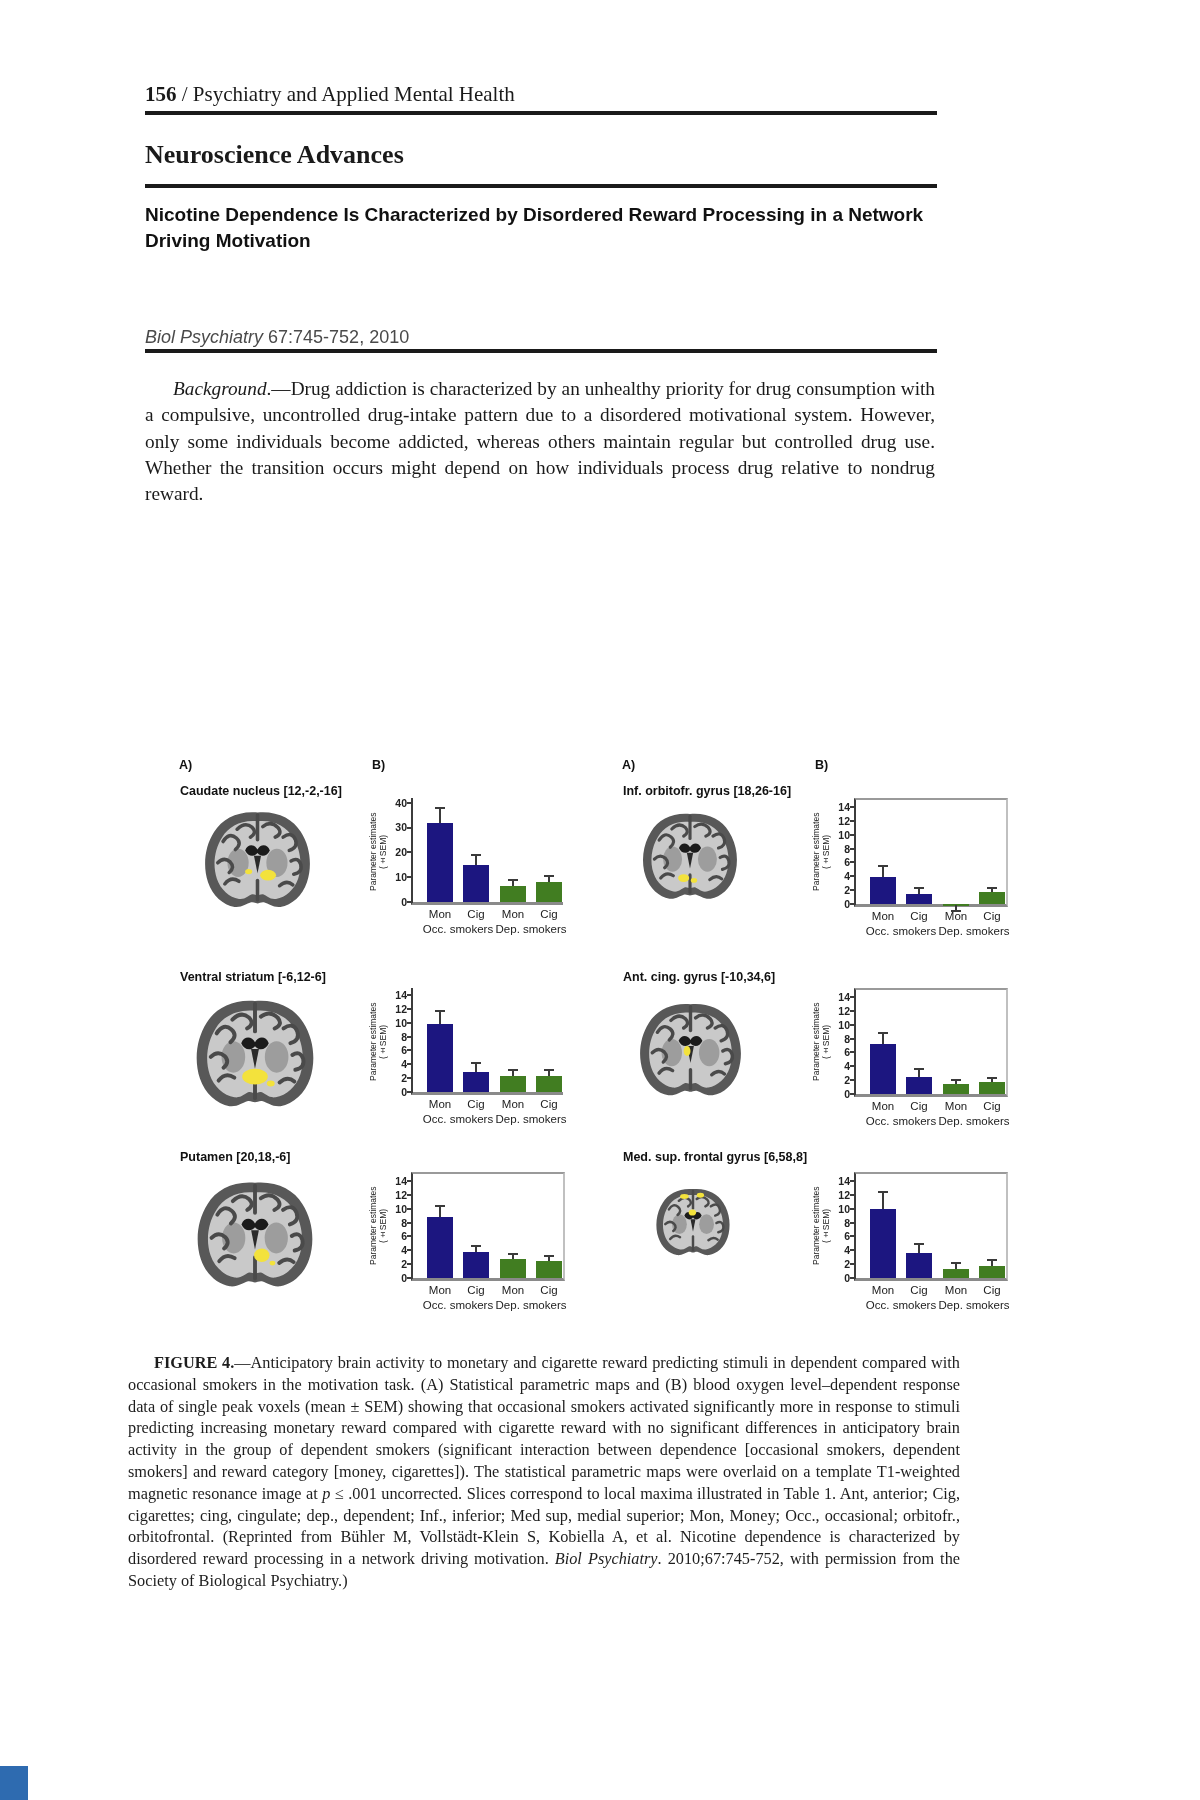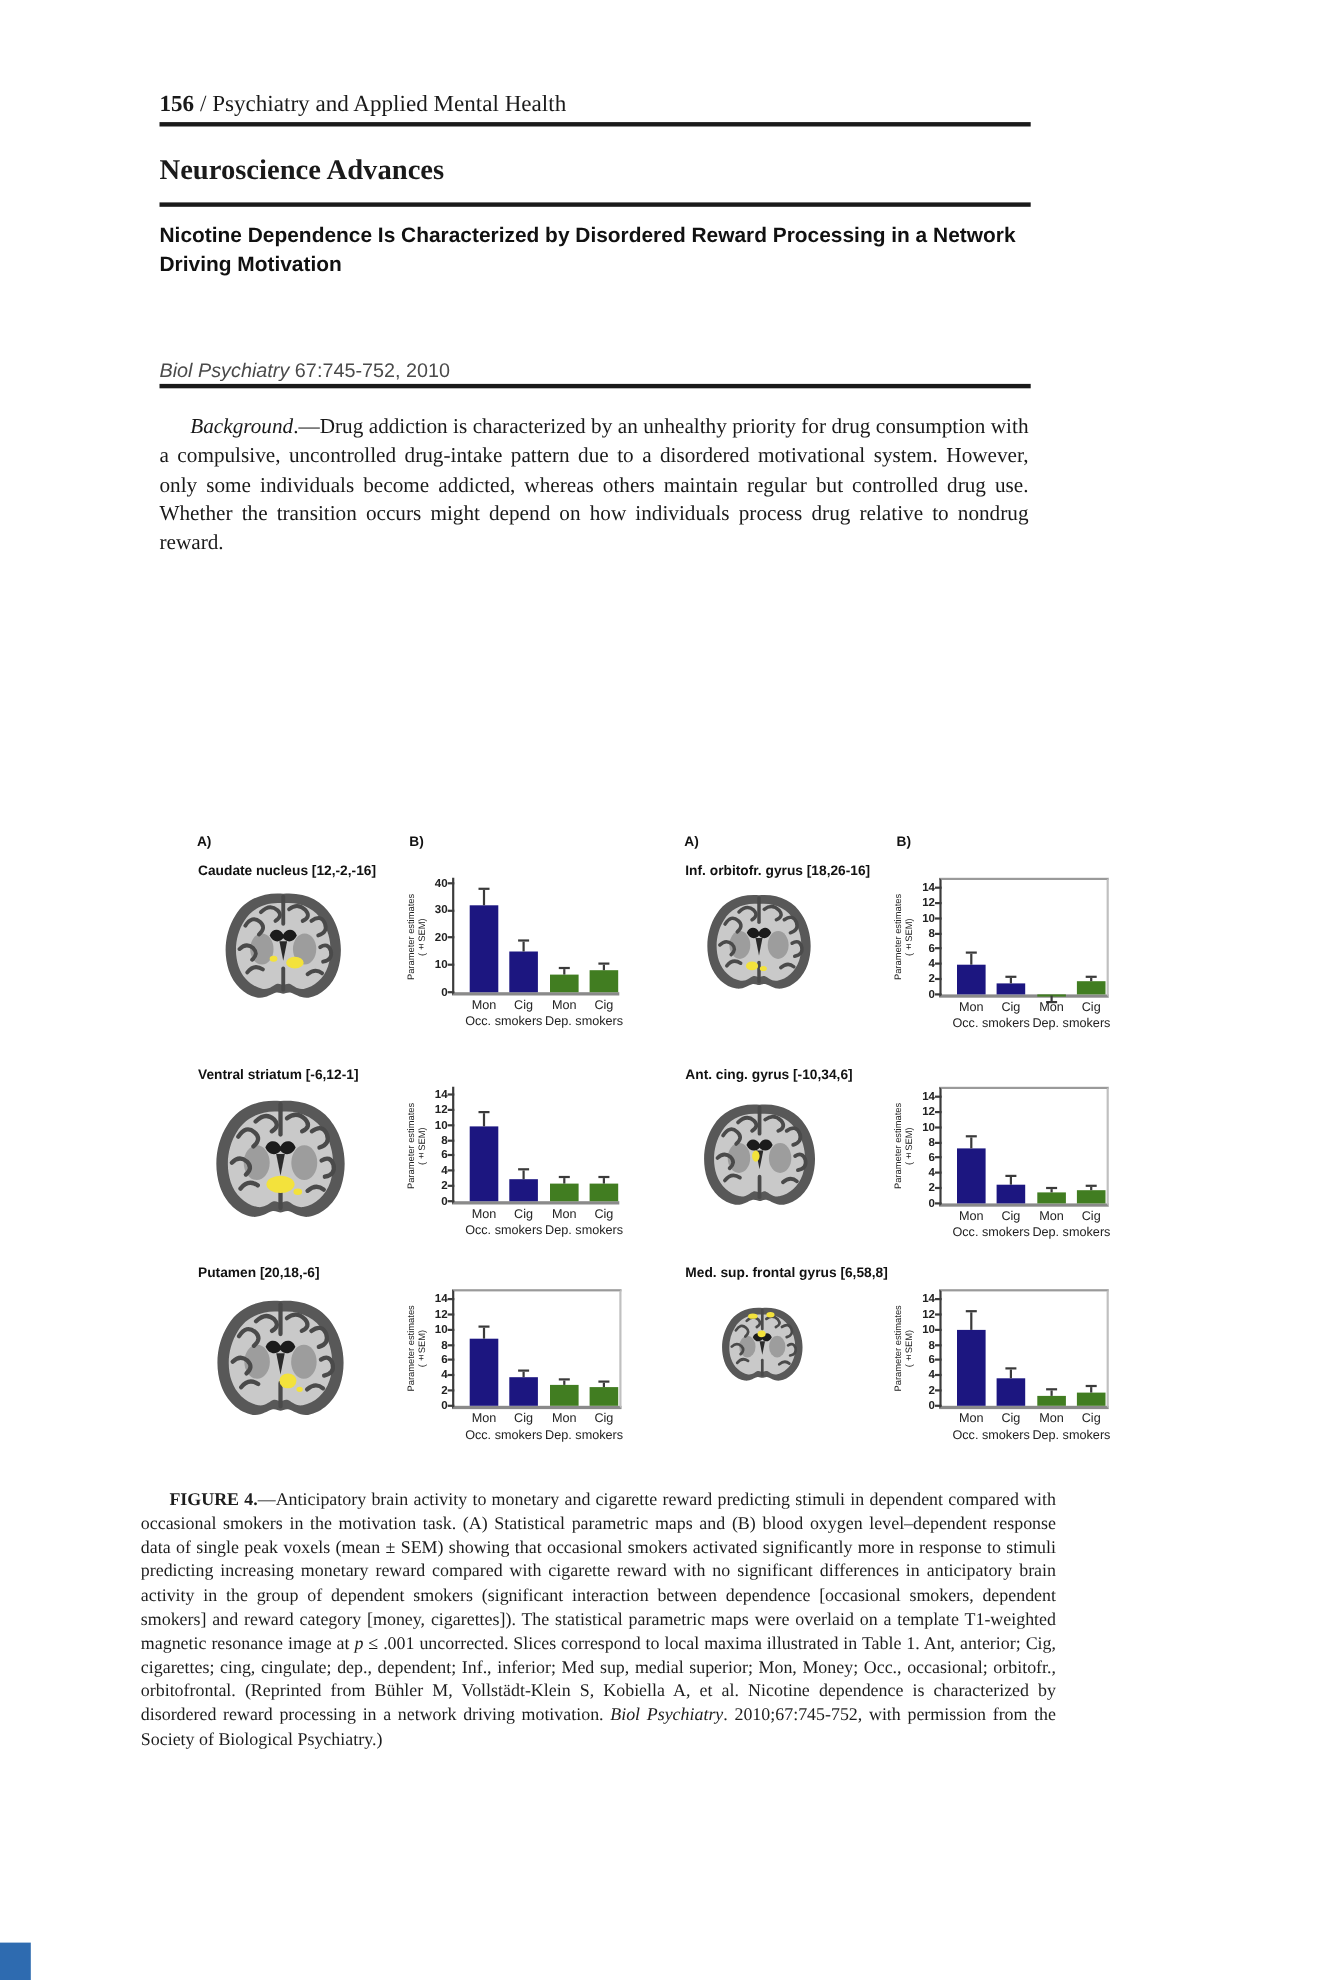--- a/index.html
+++ b/index.html
@@ -154,21 +154,21 @@
             <span class="xcat" style="left: 78px;">Mon</span>
             <div class="bar" style="left: 123px; width: 26px; background: rgb(65, 125, 33); bottom: 0px; height: 19.8095px;"></div>
             <i class="whisk" style="left: 135px; bottom: 19.8095px; height: 4.95238px;"></i>
             <i class="cap" style="left: 131px; bottom: 24.7619px;"></i>
             <span class="xcat" style="left: 114px;">Cig</span>
             <span class="xgroup" style="left: -15px;">Occ. smokers</span>
             <span class="xgroup" style="left: 58px;">Dep. smokers</span>
           </div>
       </div>
 
-      <span class="region-label rl2">Ventral striatum [-6,12-1]</span>
+      <span class="region-label rl2">Ventral striatum [-6,12-6]</span>
       <div class="brain" style="left:36px;top:258px;width:138px;height:118px;">
         <svg viewBox="0 0 140 120">
             <use href="#brain-slice"></use>
             <ellipse cx="70" cy="82" rx="13" ry="8" fill="#f3e23c"></ellipse>
             <ellipse cx="86" cy="89" rx="4" ry="3" fill="#f3e23c"></ellipse>
           </svg>
       </div>
       <div class="chart-box c2">
         <span class="ylabel">Parameter estimates (±SEM)</span>
         <div class="plot">

